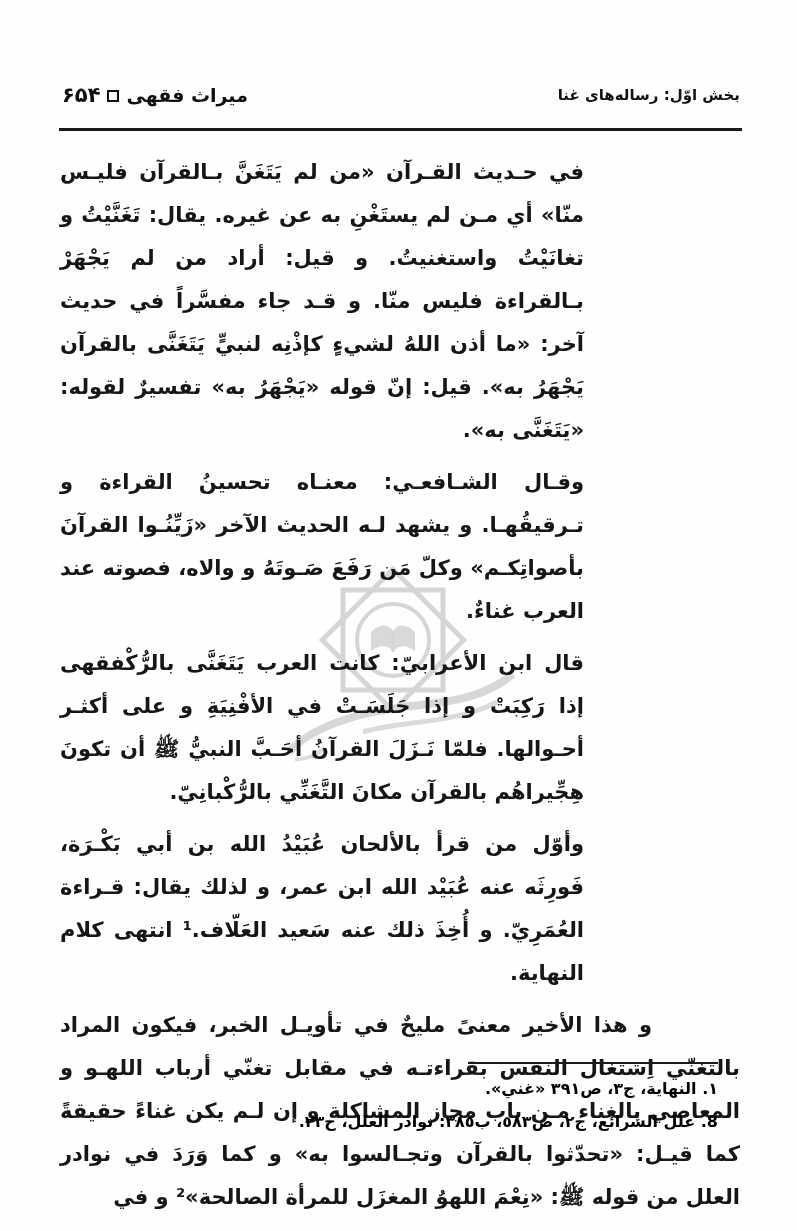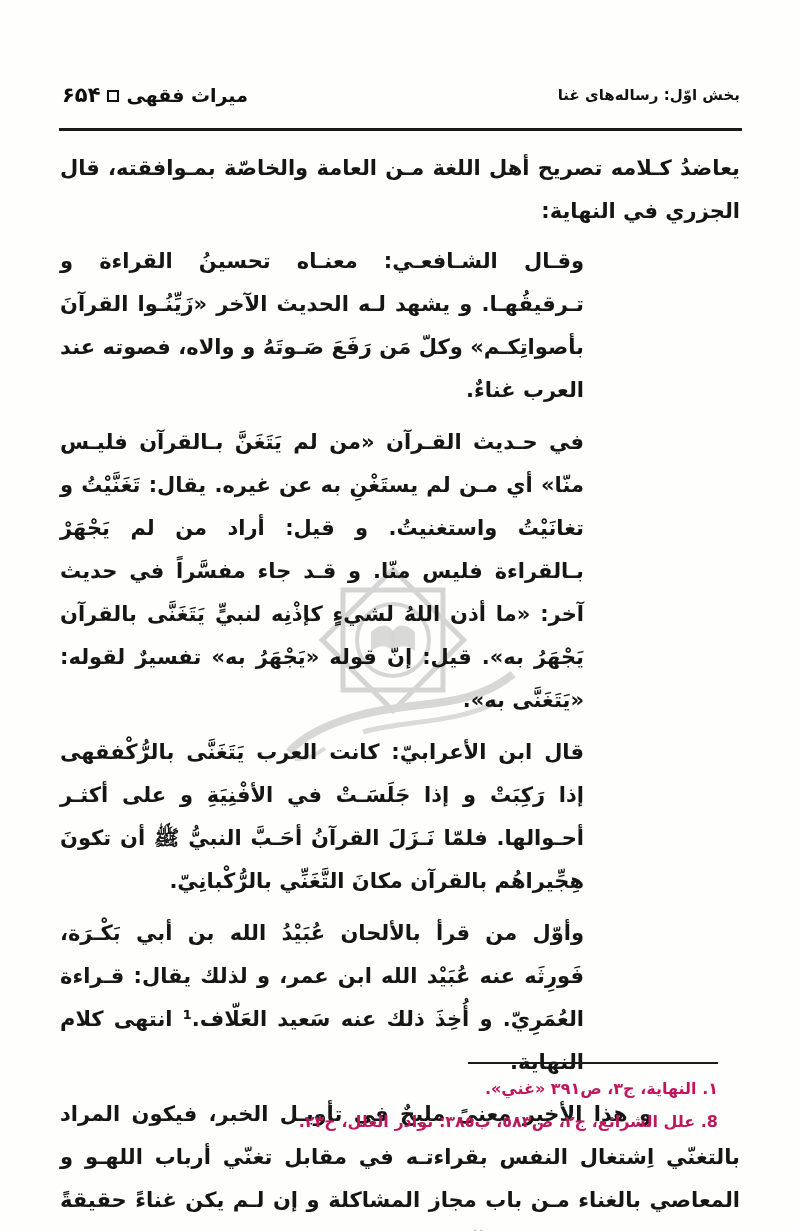--- a/index.html
+++ b/index.html
@@ -48,21 +48,21 @@
   .quote-first { margin-top:4px; }
   .para-closing { text-indent:88px; margin-top:7px; }
   
   .footnote-rule {
     position:absolute; top:1062px; right:79px; width:250px; height:2px;
     background:#1a1a1a; z-index:2;
   }
   .footnotes {
     position:absolute; top:1072px; right:79px; width:560px;
     direction:rtl; text-align:right;
-    font-size:16px; font-weight:700; line-height:33px; color:#be185d;
+    font-size:16px; font-weight:700; line-height:33px; color:#000000;
     z-index:2;
   }
   
   .watermark {
     position:absolute; left:265px; top:552px; z-index:1; opacity:0.62;
   }
 </style>
 </head>
 <body>
 
@@ -87,23 +87,22 @@
         <path d="M-22,-8 C-13,-17 -4,-16 0,-9 C4,-16 13,-17 22,-8 L22,11 C13,4 4,5 0,12 C-4,5 -13,4 -22,11 Z" fill="#c3c3c3" stroke="none"></path>
         <path d="M0,-9 L0,12" stroke-width="3"></path>
       </g>
       <path d="M248,122 C205,158 150,148 95,163 C62,172 38,184 24,200" stroke="#c0c0c0" stroke-width="8"></path>
       <path d="M232,150 C190,172 140,168 98,180" stroke="#c6c6c6" stroke-width="5"></path>
       <path d="M60,196 C52,203 40,208 30,207" stroke="#c6c6c6" stroke-width="4"></path>
     </g>
   </svg>
 
   <div class="content">
-    <p class="para para-intro">يعاضدُ كـلامه تصريح أهل اللغة مـن العامة والخاصّة بمـوافقته، قال الجزري في النهاية:</p>
+    <p class="para quote quote-first">في حـديث القـرآن «من لم يَتَغَنَّ بـالقرآن فليـس منّا» أي مـن لم يستَغْنِ به عن غيره. يقال: تَغَنَّيْتُ و تغانَيْتُ واستغنيتُ. و قيل: أراد من لم يَجْهَرْ بـالقراءة فليس منّا. و قـد جاء مفسَّراً في حديث آخر: «ما أذن اللهُ لشيءٍ كإذْنِه لنبيٍّ يَتَغَنَّى بالقرآن يَجْهَرُ به». قيل: إنّ قوله «يَجْهَرُ به» تفسيرٌ لقوله: «يَتَغَنَّى به».</p>
     <p class="para quote">وقـال الشـافعـي: معنـاه تحسينُ القراءة و تـرقيقُهـا. و يشهد لـه الحديث الآخر «زَيِّنُـوا القرآنَ بأصواتِكـم» وكلّ مَن رَفَعَ صَـوتَهُ و والاه، فصوته عند العرب غناءٌ.</p>
-    <p class="para quote quote-first">في حـديث القـرآن «من لم يَتَغَنَّ بـالقرآن فليـس منّا» أي مـن لم يستَغْنِ به عن غيره. يقال: تَغَنَّيْتُ و تغانَيْتُ واستغنيتُ. و قيل: أراد من لم يَجْهَرْ بـالقراءة فليس منّا. و قـد جاء مفسَّراً في حديث آخر: «ما أذن اللهُ لشيءٍ كإذْنِه لنبيٍّ يَتَغَنَّى بالقرآن يَجْهَرُ به». قيل: إنّ قوله «يَجْهَرُ به» تفسيرٌ لقوله: «يَتَغَنَّى به».</p>
     <p class="para quote">قال ابن الأعرابيّ: كانت العرب يَتَغَنَّى بالرُّكْفقهی إذا رَكِبَتْ و إذا جَلَسَـتْ في الأفْنِيَةِ و على أكثـر أحـوالها. فلمّا نَـزَلَ القرآنُ أحَـبَّ النبيُّ ﷺ أن تكونَ هِجِّيراهُم بالقرآن مكانَ التَّغَنِّي بالرُّكْبانِيّ.</p>
     <p class="para quote">وأوّل من قرأ بالألحان عُبَيْدُ الله بن أبي بَكْـرَة، فَورِثَه عنه عُبَيْد الله ابن عمر، و لذلك يقال: قـراءة العُمَرِيّ. و أُخِذَ ذلك عنه سَعيد العَلّاف.¹ انتهى كلام النهاية.</p>
     <p class="para para-closing">و هذا الأخير معنىً مليحٌ في تأويـل الخبر، فيكون المراد بالتغنّي اِشتغال النفس بقراءتـه في مقابل تغنّي أرباب اللهـو و المعاصي بالغناء مـن باب مجاز المشاكلة و إن لـم يكن غناءً حقيقةً كما قيـل: «تحدّثوا بالقرآن وتجـالسوا به» و كما وَرَدَ في نوادر العلل من قوله ﷺ: «نِعْمَ اللهوُ المغزَل للمرأة الصالحة»² و في</p>
   </div>
 
   <div class="footnote-rule"></div>
   <div class="footnotes">
     <div>١. النهاية، ج٣، ص٣٩١ «غني».</div>
     <div>8. علل الشرائع، ج٢، ص٥٨٣، ب٣٨٥: نوادر العلل، ح٢٣.</div>
   </div>

